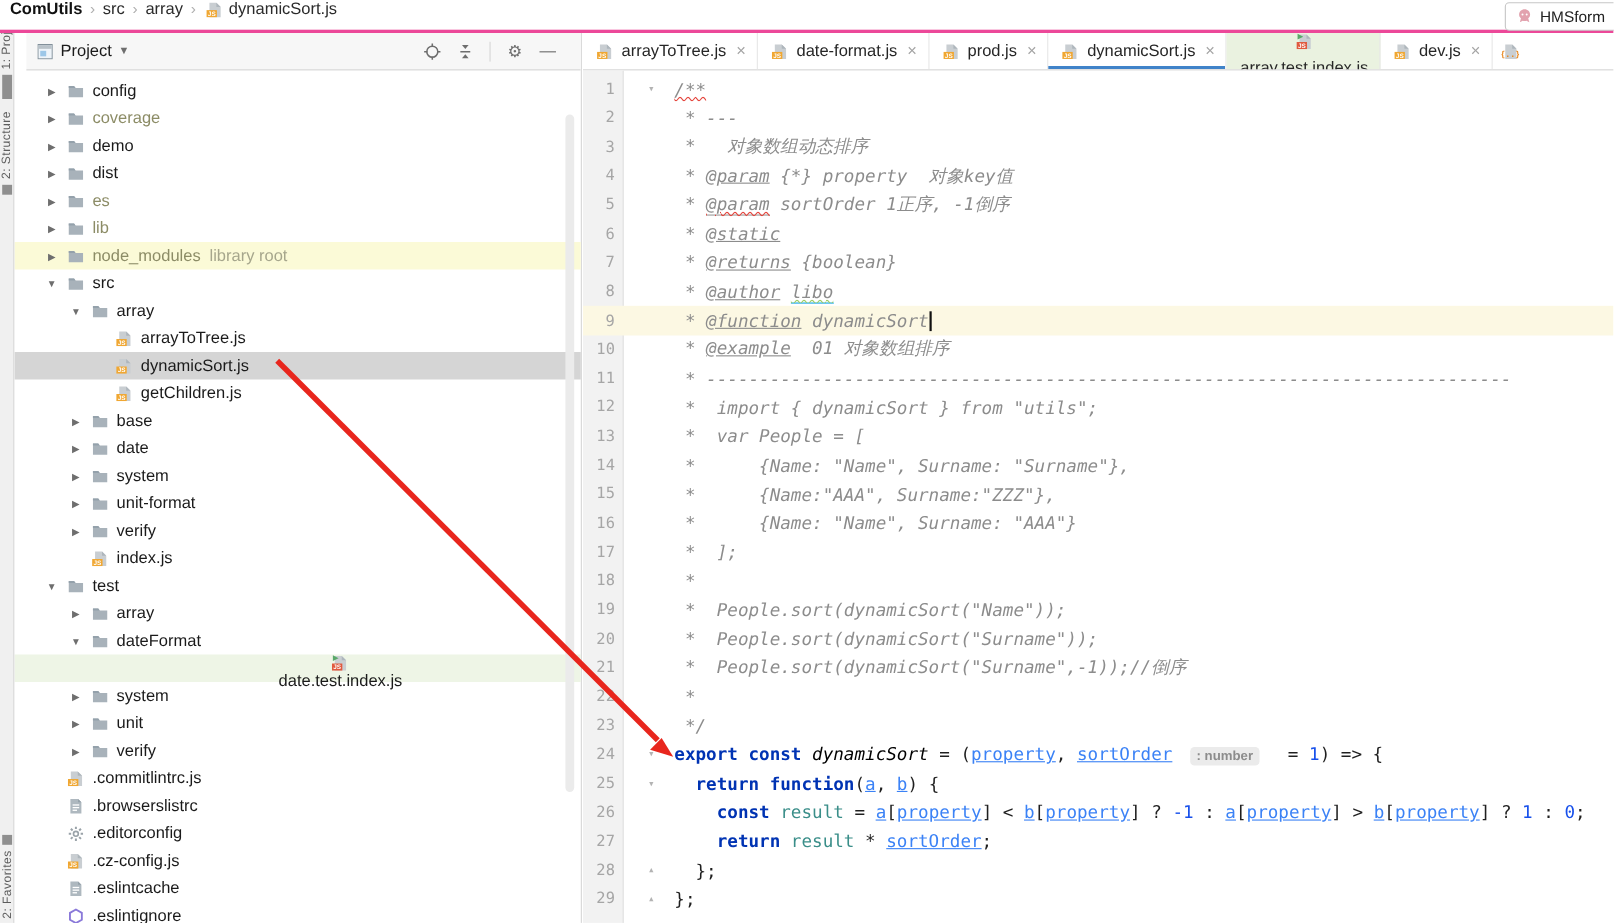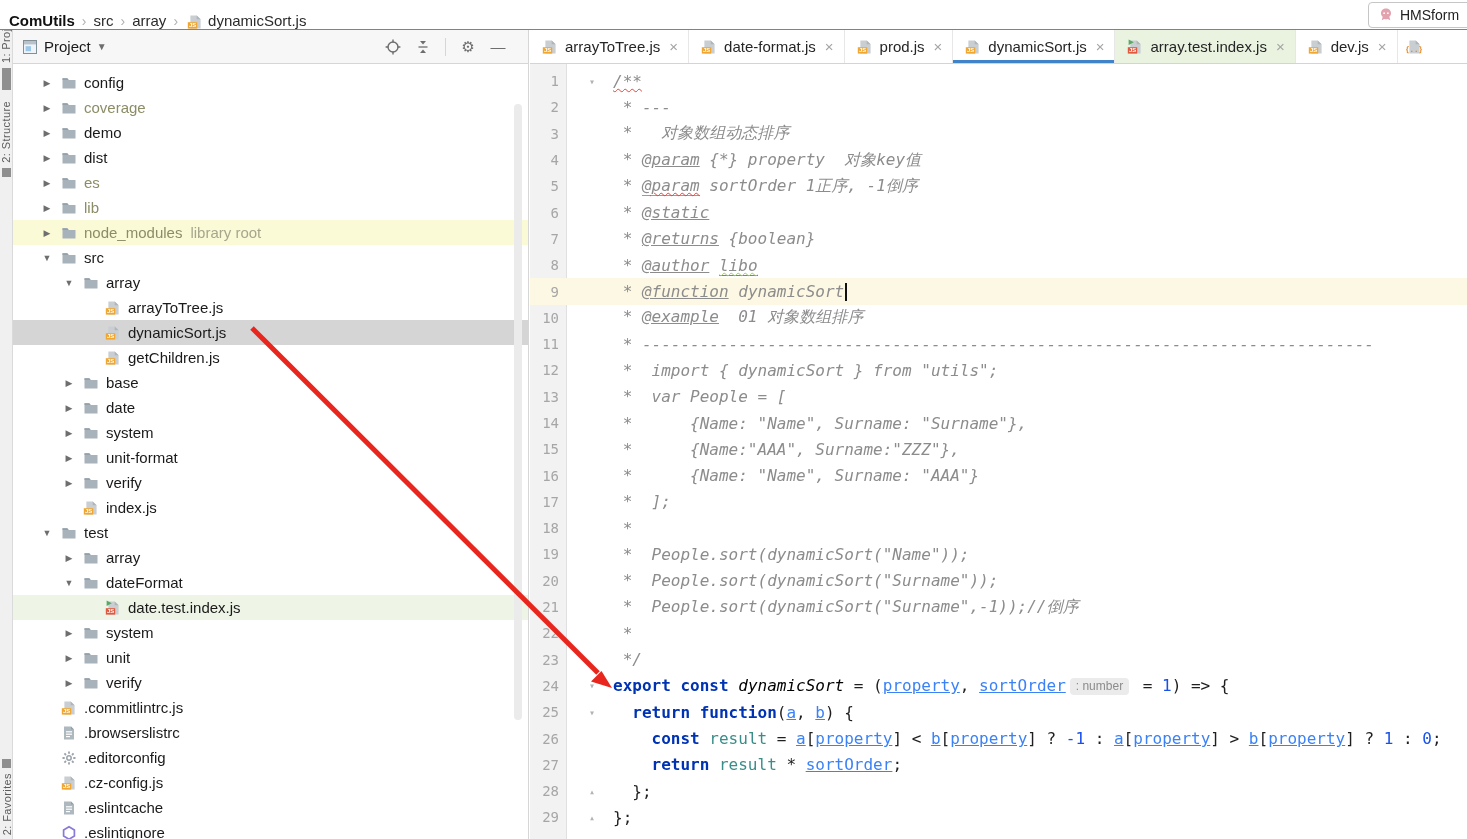--- a/index.html
+++ b/index.html
@@ -4,22 +4,22 @@
 <style>
   * { margin:0; padding:0; box-sizing:border-box; }
   html,body { background:#fff; }
   #app {
     position:relative; width:1467px; height:839px; overflow:hidden;
     background:#fff; font-family:"Liberation Sans",sans-serif; color:#1f1f1f;
   }
   
   .topbar {
     position:absolute; left:0; top:0; width:1467px; height:30px;
-    background:#fff; border-bottom:1px solid #ec4899;
-    display:flex; align-items:flex-end; padding-left:9px; font-size:15px; z-index:5;
+    background:#fff; border-bottom:3px solid #ec4899;
+    display:flex; align-items:flex-start; padding-left:9px; font-size:15px; z-index:5;
   }
   .crumb-project { font-weight:bold; color:#111; }
   .crumb-sep { color:#b0b0b0; margin:0 7px; font-size:14px; }
   .crumb { color:#2b2b2b; }
   .crumb-file { color:#2b2b2b; margin-left:5px; }
   .crumb-icon { display:inline-flex; width:16px; height:16px; margin-left:2px; position:relative; top:1px; }
   .hms-btn {
     position:absolute; left:1368px; top:2px; height:26px; width:130px;
     border:1px solid #c6c6c6; border-radius:4px; background:#fff;
     display:flex; align-items:center; gap:6px; padding:0 9px; font-size:14px; color:#222;
@@ -34,21 +34,21 @@
     writing-mode:vertical-rl; transform:rotate(180deg);
     font-size:11px; color:#5c5c5c; letter-spacing:.4px; margin-left:0px;
   }
   .stripe-item { display:flex; flex-direction:column; align-items:center; }
   .stripe-icon { width:9px; height:22px; background:#8f8f8f; margin:5px 0; }
   .stripe-icon.small { height:9px; }
   .stripe-bottom { position:absolute; bottom:4px; left:0; width:13px; display:flex; flex-direction:column; align-items:center; }
   
   .panel {
     position:absolute; left:13px; top:30px; width:516px; height:809px;
-    background:#fff; border-right:1px solid #d6d6d6; z-index:3; overflow:hidden;
+    background:#fff; border-right:1px solid #d6d6d6; z-index:3; overflow:hidden;padding-left:11px;
   }
   .panel-header {
     height:34px; background:#f7f7f7; border-bottom:1px solid #d6d6d6;
     display:flex; align-items:center; padding:0 10px; font-size:15px;
   }
   .panel-title { margin-left:7px; color:#1a1a1a; }
   .panel-dd { color:#6e6e6e; font-size:10px; margin-left:6px; }
   .panel-actions { margin-left:auto; display:flex; align-items:center; gap:14px; padding-right:12px; }
   .pa-sep { width:1px; height:18px; background:#d6d6d6; }
   .pa-icon { display:inline-flex; width:16px; height:16px; align-items:center; justify-content:center; color:#6e6e6e; }
@@ -67,21 +67,21 @@
   .editor { position:absolute; left:530px; top:30px; width:937px; height:809px; background:#fff; }
   .tabbar {
     height:34px; border-bottom:1px solid #d4d4d4; display:flex; align-items:stretch;
     background:#fff; overflow:hidden;
   }
   .tab {
     display:flex; align-items:center; gap:7px; padding:0 10px 0 12px;
     font-size:15px; color:#262626; border-right:1px solid #e7e7e7; position:relative; flex:none;
   }
   .tab.active { box-shadow:inset 0 -3px 0 #4083c9; }
-  .tab.tinted { background:#eaf2e0; }
+  .tab.tinted { background:#eaf2e0;flex-direction:column; }
   .tab .tclose { color:#a4a4a4; font-size:15px; margin-left:2px; }
   .tab .ticon { width:16px; height:16px; display:inline-flex; }
   .tab.partial { padding:0 2px 0 8px; border-right:none; }
   .codewrap {
     position:absolute; left:0; top:34px; width:937px; height:775px; overflow:hidden;
     font-family:"DejaVu Sans Mono","Liberation Mono",monospace; font-size:16px;
   }
   .gutterbg { position:absolute; left:0; top:0; bottom:0; width:37px; background:#f2f2f2; border-right:1px solid #e0e0e0; }
   .lines { position:relative; padding-top:4px; }
   .line { height:26.3px; display:flex; align-items:center; white-space:pre; }
@@ -95,21 +95,21 @@
   .seg.tag.err { border-bottom:1px solid #9a9a9a; }
   .seg.tag.warn { border-bottom:1px solid #0ea5e9; text-decoration:underline wavy #9ccc65; text-decoration-thickness:1px; }
   .seg.kw { color:#0033b3; font-weight:600; }
   .seg.num { color:#1750eb; }
   .seg.fn { font-style:italic; color:#000; }
   .seg.param { text-decoration:underline; color:#3b82f6; }
   .seg.local { color:#3a8e89; }
   .seg.hint {
     display:inline-block; background:#ebebeb; color:#8c8c8c; border-radius:4px;
     font-family:"Liberation Sans",sans-serif; font-size:12px; line-height:17px;
-    padding:0 6px; margin:0 4px; font-style:normal; vertical-align:middle;
+    padding:0 6px; margin:0 16px; font-style:normal; vertical-align:middle;font-weight:bold;
   }
   .seg.caret { display:inline-block; width:2px; height:18px; background:#111; margin-left:1px; vertical-align:middle; }
   
   .arrow-overlay { position:absolute; left:0; top:0; width:1467px; height:839px; z-index:40; pointer-events:none; }
 </style>
 </head>
 <body>
 
 <div id="app">
 
@@ -400,21 +400,21 @@
         <div class="tree-row" style="padding-left: 48px;">
           <span class="t-arrow">▼</span>
           <span class="t-icon">
             <svg width="16" height="16" viewBox="0 0 16 16">
               <path d="M1.5 3.2h4.8l1.4 1.8h6.8v8.5H1.5z" fill="#a8b2ba"></path>
               <path d="M1.5 3.2h4.8l1.4 1.8H1.5z" fill="#94a1ab"></path>
             </svg>
           </span>
           <span class="t-label">dateFormat</span>
         </div>
-        <div class="tree-row grn" style="padding-left: 70px;">
+        <div class="tree-row grn" style="padding-left: 70px; flex-direction: column;">
           <span class="t-arrow"></span>
           <span class="t-icon">
             <svg width="16" height="16" viewBox="0 0 16 16">
               <path d="M3.4 1.4h6.3l3.9 3.9v9.3H3.4z" fill="#c9ced2"></path>
               <path d="M9.7 1.4l3.9 3.9H9.7z" fill="#aeb6bc"></path>
               <path d="M1.6 0.6l5.2 2.7-5.2 2.7z" fill="#59a869"></path>
               <rect x="0.8" y="8.2" width="9.4" height="6.4" fill="#e0593f"></rect>
               <text x="5.5" y="13.4" font-size="5.8" font-weight="bold" fill="#fff" text-anchor="middle" font-family="sans-serif">JS</text>
             </svg>
           </span>

